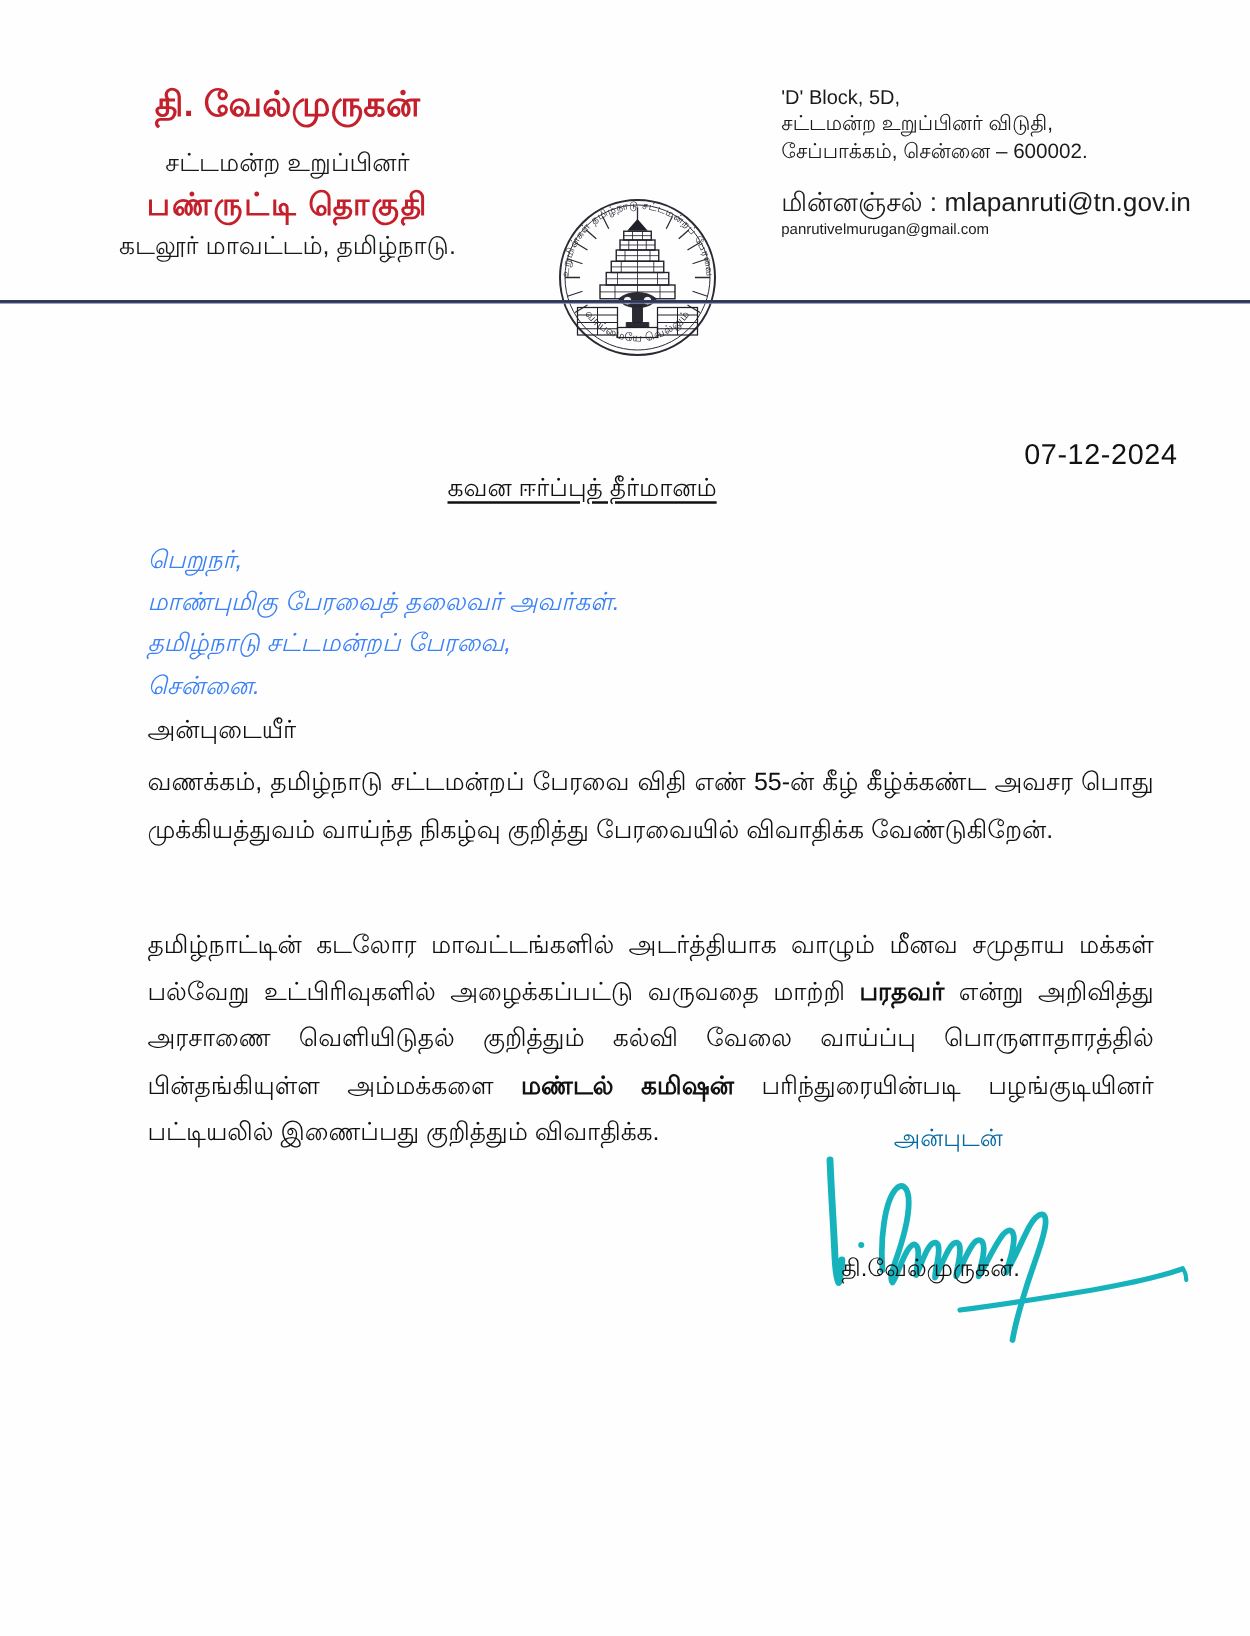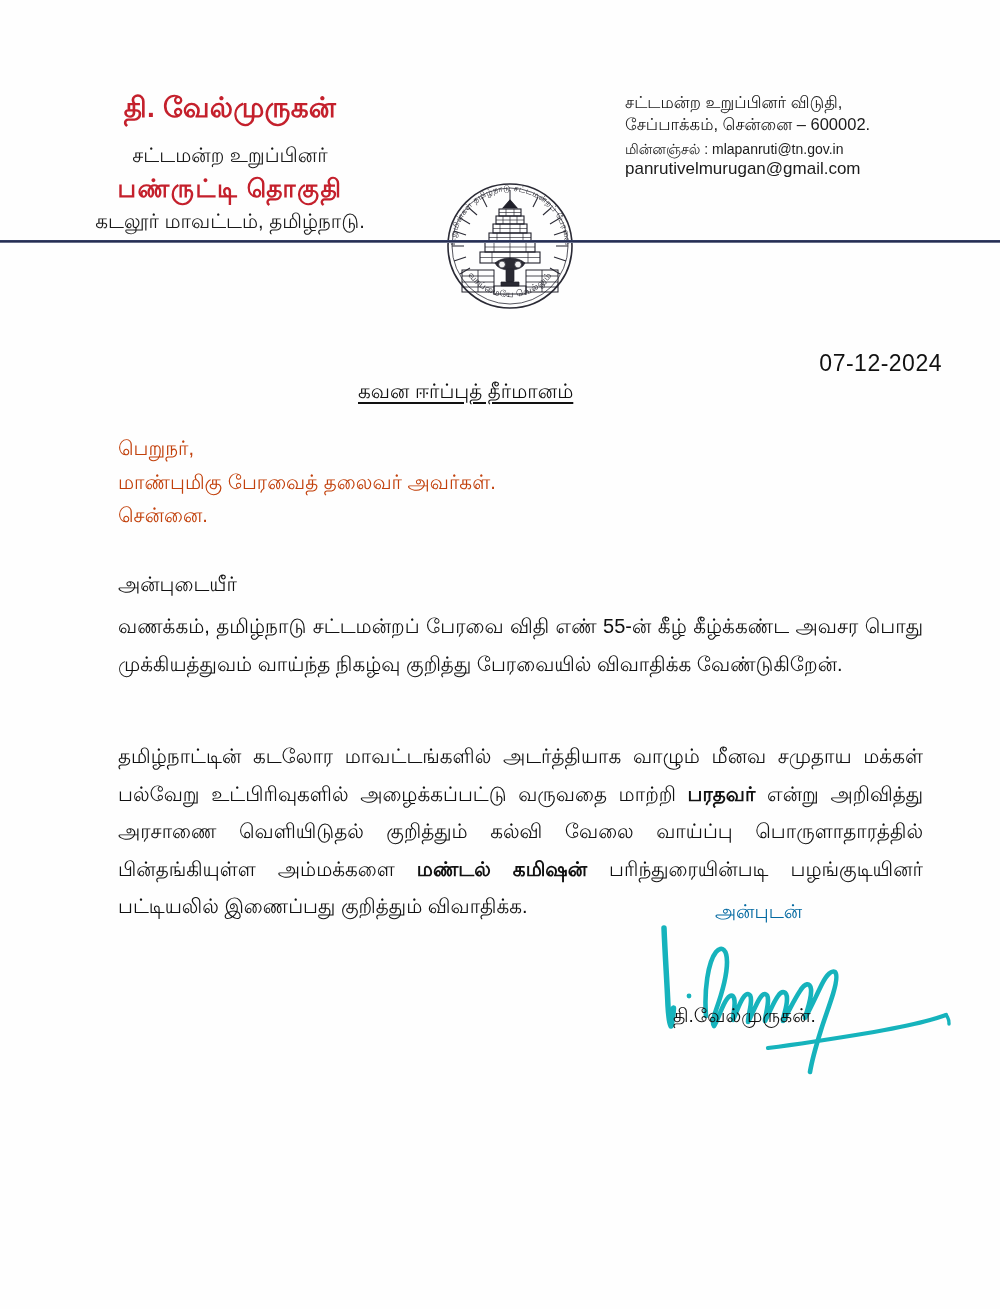--- a/index.html
+++ b/index.html
@@ -19,21 +19,21 @@
 
   .page {
     position: absolute;
     inset: 0;
     background: #fefefe;
   }
 
   
   .letterhead {
     position: absolute;
-    top: 86px;
+    top: 62px;
     left: 0;
     right: 0;
     height: 150px;
   }
 
   .lh-left {
     position: absolute;
     left: 55px;
     top: 4px;
     width: 350px;
@@ -78,22 +78,22 @@
   .lh-right {
     position: absolute;
     left: 625px;
     top: 6px;
     width: 350px;
     line-height: 1.32;
     color: #1b1b1b;
   }
   .addr-line { font-size: 16px; white-space: nowrap; }
   .addr-ta { font-size: 16.5px; white-space: nowrap; }
-  .addr-mail { font-size: 14px; white-space: nowrap; margin-top: 4px; }
-  .addr-mail2 { font-size: 17px; white-space: nowrap; }
+  .addr-mail { font-size: 21px; white-space: nowrap; margin-top: 16px; }
+  .addr-mail2 { font-size: 12px; white-space: nowrap; }
 
   
   .header-rule {
     position: absolute;
     left: 0;
     right: 0;
     top: 240px;
     height: 3px;
     background: linear-gradient(to bottom, #39436b 0%, #242c4f 55%, #8f95ad 100%);
   }
@@ -117,21 +117,22 @@
     text-decoration: underline;
     text-underline-offset: 4px;
   }
 
   .addressee {
     position: absolute;
     left: 118px;
     top: 432px;
     font-size: 20px;
     line-height: 1.68;
-    color: #c2410c;
+    color: #3b82f6;
+    font-style: italic;
   }
   .addressee div { white-space: nowrap; }
 
   .salutation {
     position: absolute;
     left: 118px;
     top: 573px;
     font-size: 20px;
     color: #111;
   }
@@ -281,36 +282,38 @@
             <line x1="94" y1="119" x2="126" y2="119"></line>
             <line x1="46" y1="102" x2="46" y2="124"></line>
             <line x1="110" y1="102" x2="110" y2="124"></line>
           </g>
           <rect x="62" y="118" width="32" height="8"></rect>
         </g>
       </svg>
     </div>
 
     <div class="lh-right">
+      <div class="addr-line">'D' Block, 5D,</div>
       <div class="addr-ta">சட்டமன்ற உறுப்பினர் விடுதி,</div>
       <div class="addr-ta">சேப்பாக்கம், சென்னை – 600002.</div>
       <div class="addr-mail">மின்னஞ்சல் : mlapanruti@tn.gov.in</div>
       <div class="addr-mail2">panrutivelmurugan@gmail.com</div>
     </div>
   </div>
 
   <div class="header-rule"></div>
 
   <div class="doc-date">07-12-2024</div>
 
   <div class="subject">கவன ஈர்ப்புத் தீர்மானம்</div>
 
   <div class="addressee">
     <div>பெறுநர்,</div>
     <div>மாண்புமிகு பேரவைத் தலைவர் அவர்கள்.</div>
+    <div>தமிழ்நாடு சட்டமன்றப் பேரவை,</div>
     <div>சென்னை.</div>
   </div>
 
   <div class="salutation">அன்புடையீர்</div>
 
   <div class="para para-1">வணக்கம், தமிழ்நாடு சட்டமன்றப் பேரவை விதி எண் 55-ன் கீழ் கீழ்க்கண்ட அவசர பொது முக்கியத்துவம் வாய்ந்த நிகழ்வு குறித்து பேரவையில் விவாதிக்க வேண்டுகிறேன்.</div>
 
   <div class="para para-2"><span>தமிழ்நாட்டின் கடலோர மாவட்டங்களில் அடர்த்தியாக வாழும் மீனவ சமுதாய மக்கள் பல்வேறு உட்பிரிவுகளில் அழைக்கப்பட்டு வருவதை மாற்றி </span><b>பரதவர்</b><span> என்று அறிவித்து அரசாணை வெளியிடுதல் குறித்தும் கல்வி வேலை வாய்ப்பு பொருளாதாரத்தில் பின்தங்கியுள்ள அம்மக்களை </span><b>மண்டல் கமிஷன்</b><span> பரிந்துரையின்படி பழங்குடியினர் பட்டியலில் இணைப்பது குறித்தும் விவாதிக்க.</span></div>
 
   <div class="signoff">அன்புடன்</div>

